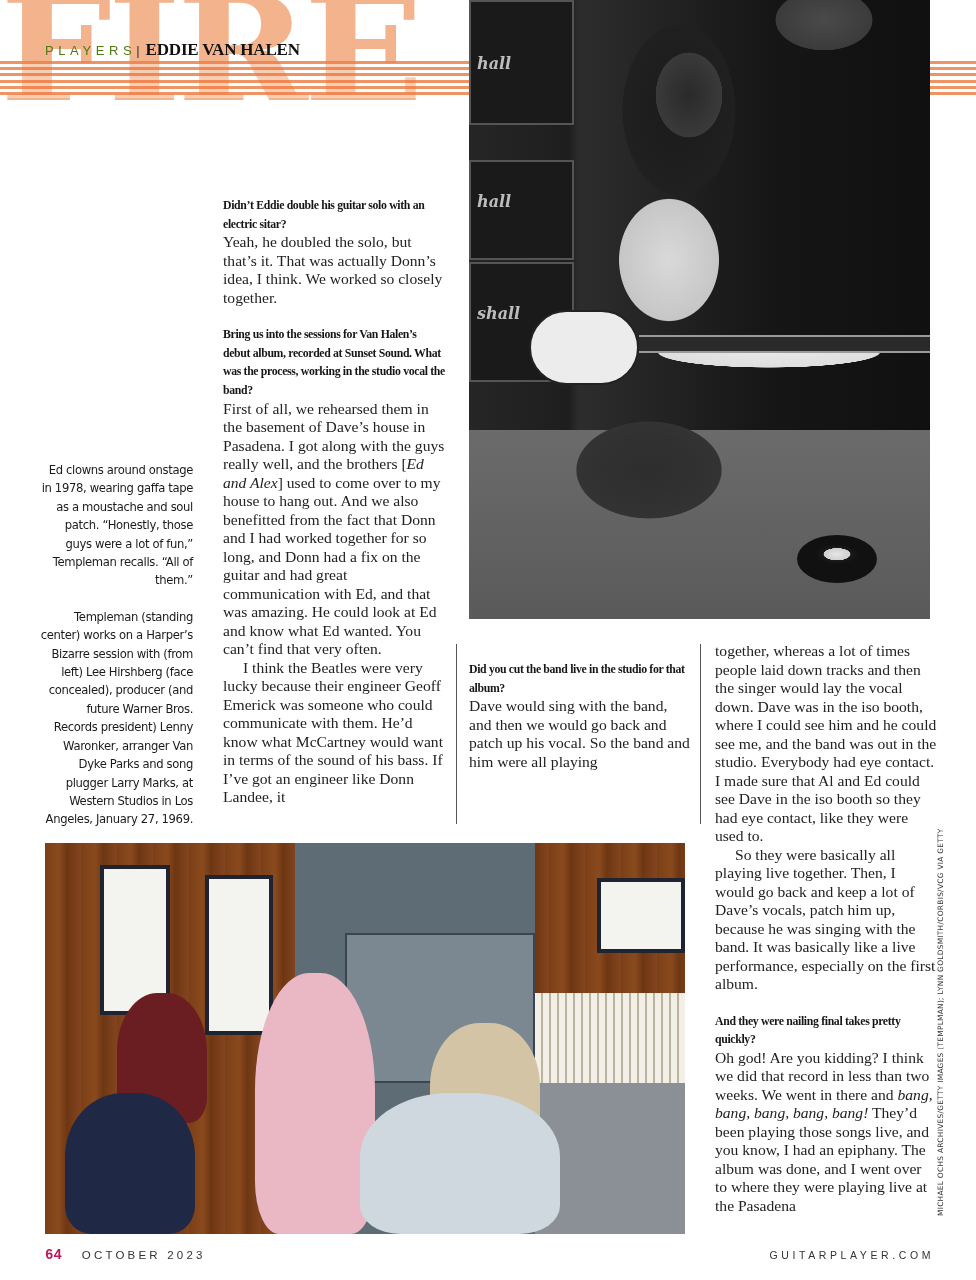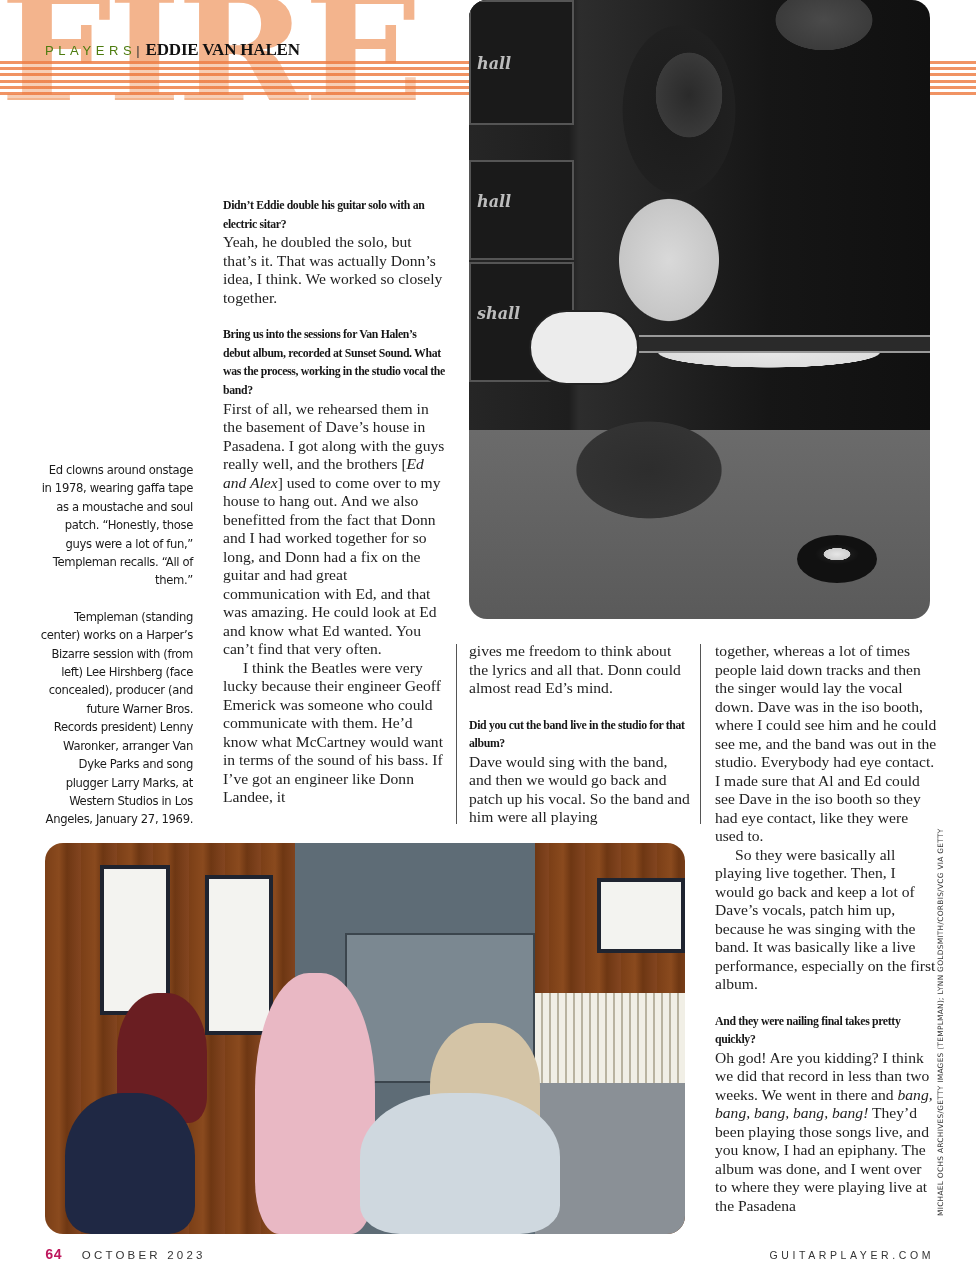--- a/index.html
+++ b/index.html
@@ -29,21 +29,21 @@
     .section-label {
       font-family: "Liberation Sans", sans-serif; font-size: 13px; letter-spacing: 4.6px;
       color: #4d7c0f;
     }
     .section-sep { font-family: "Liberation Sans", sans-serif; font-size: 13px; color: #333; margin: 0 6px 0 0; }
     .article-subject {
       font-family: "Liberation Serif", serif; font-weight: bold; font-size: 17px; color: #111; letter-spacing: -0.2px; text-align: center;
     }
 
     
-    .photo { position: absolute; overflow: hidden; border-radius: 18px; }
+    .photo { position: absolute; overflow: hidden; }
     .photo-evh {
       left: 469px; top: 0; width: 461px; height: 619px;
       background:
         radial-gradient(ellipse 55px 70px at 220px 95px, #2a2a2a 0%, #3a3a3a 60%, transparent 61%),
         radial-gradient(ellipse 80px 120px at 210px 110px, #1b1b1b 0%, #202020 70%, transparent 71%),
         radial-gradient(ellipse 90px 110px at 200px 260px, #d9d9d9 0%, #c6c6c6 55%, transparent 56%),
         radial-gradient(ellipse 200px 28px at 300px 352px, #e8e8e8 0%, #dedede 55%, transparent 56%),
         radial-gradient(ellipse 120px 80px at 180px 470px, #2d2d2d 0%, #333 60%, transparent 61%),
         radial-gradient(ellipse 80px 50px at 355px 20px, #4a4a4a 0%, #3b3b3b 60%, transparent 61%),
         linear-gradient(to bottom, transparent 0, transparent 430px, #6b6b6b 430px, #5a5a5a 619px),
@@ -159,21 +159,20 @@
 <div class="col col-1">
   <p class="q">Didn’t Eddie double his guitar solo with an electric sitar?</p>
   <p>Yeah, he doubled the solo, but that’s it. That was actually Donn’s idea, I think. We worked so closely together.</p>
   <div class="gap"></div>
   <p class="q">Bring us into the sessions for Van Halen’s debut album, recorded at Sunset Sound. What was the process, working in the studio vocal the band?</p>
   <p><span>First of all, we rehearsed them in the basement of Dave’s house in Pasadena. I got along with the guys really well, and the brothers [</span><i>Ed and Alex</i><span>] used to come over to my house to hang out. And we also benefitted from the fact that Donn and I had worked together for so long, and Donn had a fix on the guitar and had great communication with Ed, and that was amazing. He could look at Ed and know what Ed wanted. You can’t find that very often.</span></p>
   <p class="indent">I think the Beatles were very lucky because their engineer Geoff Emerick was someone who could communicate with them. He’d know what McCartney would want in terms of the sound of his bass. If I’ve got an engineer like Donn Landee, it</p>
 </div>
 
 <div class="col col-2">
-  <p>gives me freedom to think about the lyrics and all that. Donn could almost read Ed’s mind.</p>
   <div class="gap"></div>
   <p class="q">Did you cut the band live in the studio for that album?</p>
   <p>Dave would sing with the band, and then we would go back and patch up his vocal. So the band and him were all playing</p>
 </div>
 
 <div class="col col-3">
   <p>together, whereas a lot of times people laid down tracks and then the singer would lay the vocal down. Dave was in the iso booth, where I could see him and he could see me, and the band was out in the studio. Everybody had eye contact. I made sure that Al and Ed could see Dave in the iso booth so they had eye contact, like they were used to.</p>
   <p class="indent">So they were basically all playing live together. Then, I would go back and keep a lot of Dave’s vocals, patch him up, because he was singing with the band. It was basically like a live performance, especially on the first album.</p>
   <div class="gap"></div>
   <p class="q">And they were nailing final takes pretty quickly?</p>

